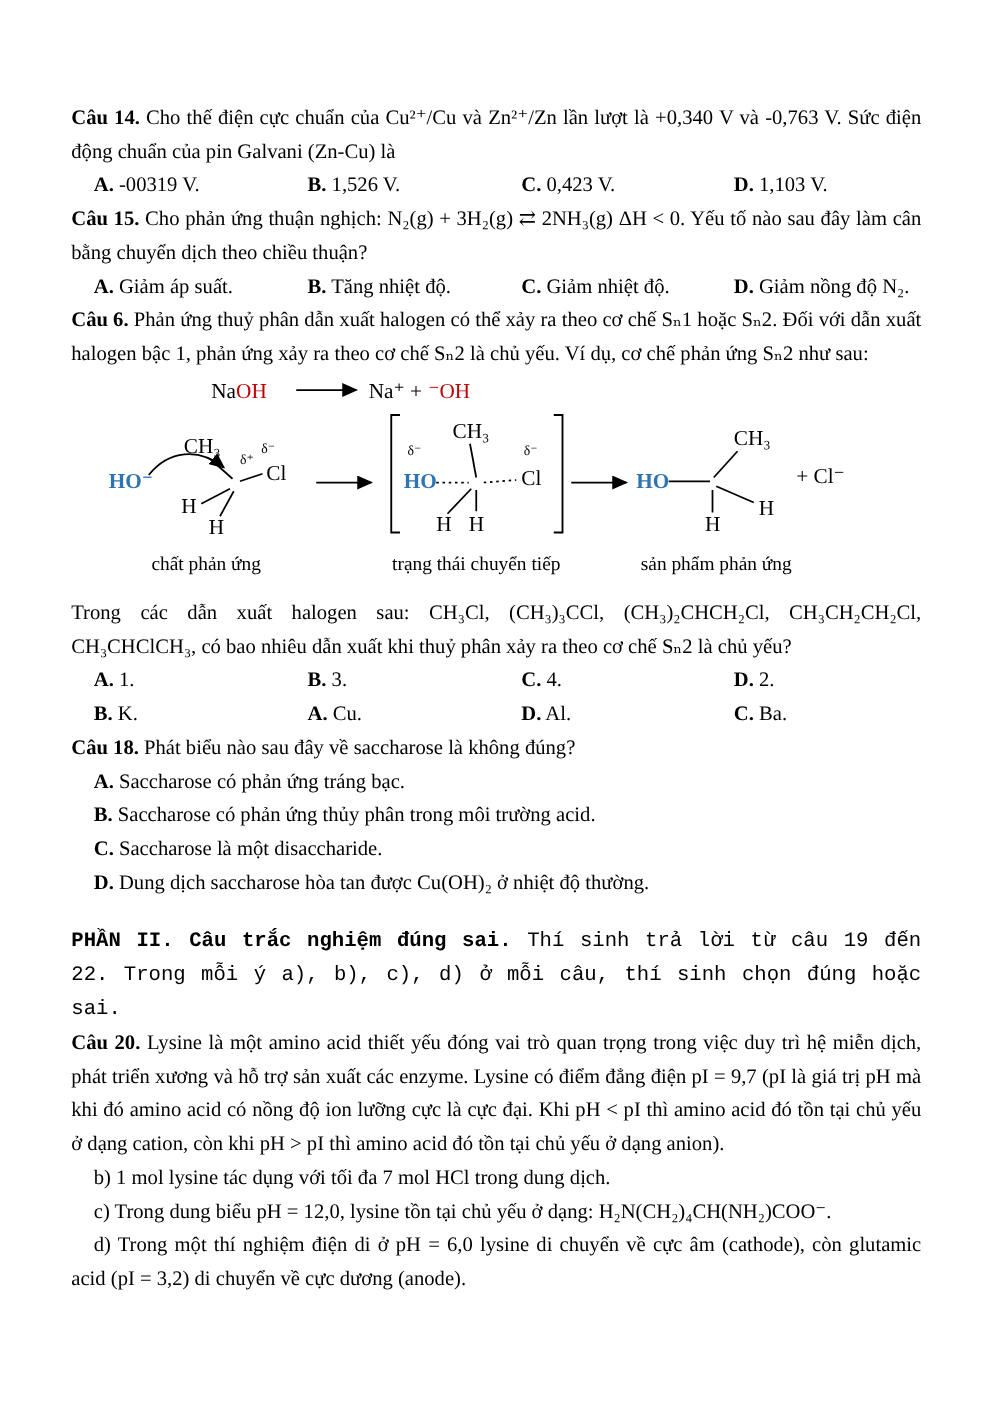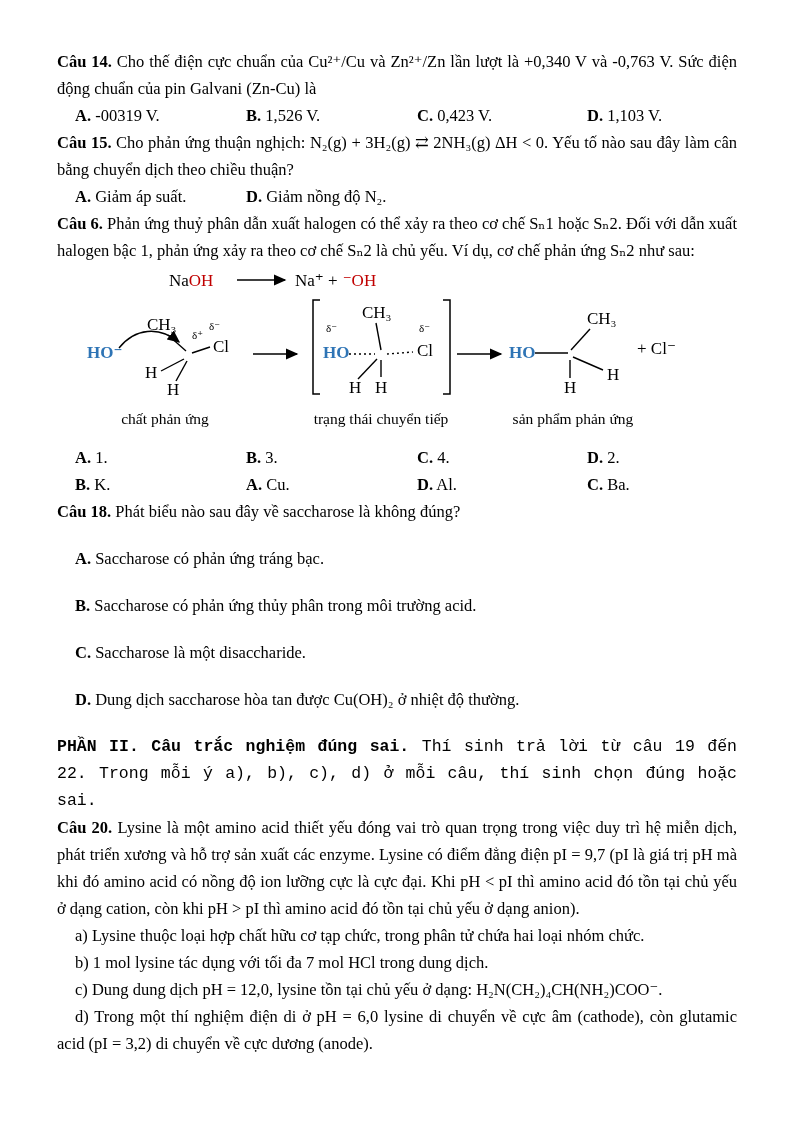--- a/index.html
+++ b/index.html
@@ -2,25 +2,25 @@
 <html><head>
 <meta charset="utf-8">
 <style>
   * { margin:0; padding:0; box-sizing:border-box; }
   html,body { background:#ffffff; }
   body {
     width:794px; height:1122px; overflow:hidden;
     font-family:"Liberation Serif","DejaVu Serif",serif;
     color:#000;
   }
-  .page { padding:48px 57px 0 57px; font-size:16.5px; line-height:27px; }
+  .page { padding:80px 57px 0 57px; font-size:16.5px; line-height:27px; }
   .para { text-align:justify; }
   .qlabel { font-weight:bold; }
   .optrow { display:grid; grid-template-columns:171px 171px 170px auto; padding-left:18px; }
-  .optline { text-indent:18px;margin-top:20px; }
+  .optline { text-indent:18px; }
   .subitem { text-indent:18px; text-align:justify; }
   .part2 { margin-top:20px;font-family:Liberation Mono, monospace; }
   .diagram-wrap { margin:2px 0; }
   svg text { font-family:"Liberation Serif","DejaVu Serif",serif; }
   .fm { font-size:17px; }
   .fmb { font-size:17px; font-weight:600; }
   .cap { font-size:15.5px; }
   .dl { font-size:11px; }
   .bond { stroke:#000; stroke-width:1.4; fill:none; }
   .dot { stroke:#000; stroke-width:1.4; fill:none; stroke-dasharray:2,3; }
@@ -41,20 +41,22 @@
     <span><b class="qlabel">C.</b> <span>0,423 V.</span></span>
     <span><b class="qlabel">D.</b> <span>1,103 V.</span></span>
   </div>
 
   <p class="para">
     <b class="qlabel">Câu 15.</b>
     <span>Cho phản ứng thuận nghịch: N₂(g) + 3H₂(g) ⇄ 2NH₃(g) ΔH &lt; 0. Yếu tố nào sau đây làm cân bằng chuyển dịch theo chiều thuận?</span>
   </p>
   <div class="optrow">
     <span><b class="qlabel">A.</b> <span>Giảm áp suất.</span></span>
+    <span><b class="qlabel">B.</b> <span>Tăng nhiệt độ.</span></span>
+    <span><b class="qlabel">C.</b> <span>Giảm nhiệt độ.</span></span>
     <span><b class="qlabel">D.</b> <span>Giảm nồng độ N₂.</span></span>
   </div>
 
   <p class="para">
     <b class="qlabel">Câu 6.</b>
     <span>Phản ứng thuỷ phân dẫn xuất halogen có thể xảy ra theo cơ chế Sₙ1 hoặc Sₙ2. Đối với dẫn xuất halogen bậc 1, phản ứng xảy ra theo cơ chế Sₙ2 là chủ yếu. Ví dụ, cơ chế phản ứng Sₙ2 như sau:</span>
   </p>
 
   <div class="diagram-wrap">
     <svg width="680" height="168" viewBox="0 0 680 168" xmlns="http://www.w3.org/2000/svg">
@@ -108,20 +110,23 @@
       <text class="fm" x="530" y="58">CH₃</text>
       <line class="bond" x1="516" y1="91" x2="546" y2="104"></line>
       <text class="fm" x="550" y="114">H</text>
       <line class="bond" x1="513" y1="94" x2="513" y2="112"></line>
       <text class="fm" x="507" y="127">H</text>
       <text class="fm" x="580" y="88">+ Cl⁻</text>
       <text class="cap" x="516" y="158" text-anchor="middle">sản phẩm phản ứng</text>
     </svg>
   </div>
 
+  <p class="para">
+    <span>Trong các dẫn xuất halogen sau: CH₃Cl, (CH₃)₃CCl, (CH₃)₂CHCH₂Cl, CH₃CH₂CH₂Cl, CH₃CHClCH₃, có bao nhiêu dẫn xuất khi thuỷ phân xảy ra theo cơ chế Sₙ2 là chủ yếu?</span>
+  </p>
   <div class="optrow">
     <span><b class="qlabel">A.</b> <span>1.</span></span>
     <span><b class="qlabel">B.</b> <span>3.</span></span>
     <span><b class="qlabel">C.</b> <span>4.</span></span>
     <span><b class="qlabel">D.</b> <span>2.</span></span>
   </div>
 
   <div class="optrow">
     <span><b class="qlabel">B.</b> <span>K.</span></span>
     <span><b class="qlabel">A.</b> <span>Cu.</span></span>
@@ -140,18 +145,17 @@
 
   <p class="para part2">
     <b class="qlabel">PHẦN II. Câu trắc nghiệm đúng sai.</b>
     <span>Thí sinh trả lời từ câu 19 đến 22. Trong mỗi ý a), b), c), d) ở mỗi câu, thí sinh chọn đúng hoặc sai.</span>
   </p>
 
   <p class="para">
     <b class="qlabel">Câu 20.</b>
     <span>Lysine là một amino acid thiết yếu đóng vai trò quan trọng trong việc duy trì hệ miễn dịch, phát triển xương và hỗ trợ sản xuất các enzyme. Lysine có điểm đẳng điện pI = 9,7 (pI là giá trị pH mà khi đó amino acid có nồng độ ion lưỡng cực là cực đại. Khi pH &lt; pI thì amino acid đó tồn tại chủ yếu ở dạng cation, còn khi pH &gt; pI thì amino acid đó tồn tại chủ yếu ở dạng anion).</span>
   </p>
-  <p class="subitem"><span>a) Lysine thuộc loại hợp chất hữu cơ tạp chức, trong phân tử chứa hai loại nhóm chức.</span></p>
   <p class="subitem"><span>b) 1 mol lysine tác dụng với tối đa 7 mol HCl trong dung dịch.</span></p>
-  <p class="subitem"><span>c) Dung dung dịch pH = 12,0, lysine tồn tại chủ yếu ở dạng: H₂N(CH₂)₄CH(NH₂)COO⁻.</span></p>
+  <p class="subitem"><span>c) Trong dung biểu pH = 12,0, lysine tồn tại chủ yếu ở dạng: H₂N(CH₂)₄CH(NH₂)COO⁻.</span></p>
   <p class="subitem"><span>d) Trong một thí nghiệm điện di ở pH = 6,0 lysine di chuyển về cực âm (cathode), còn glutamic acid (pI = 3,2) di chuyển về cực dương (anode).</span></p>
 
 </div>
 
 </body></html>

